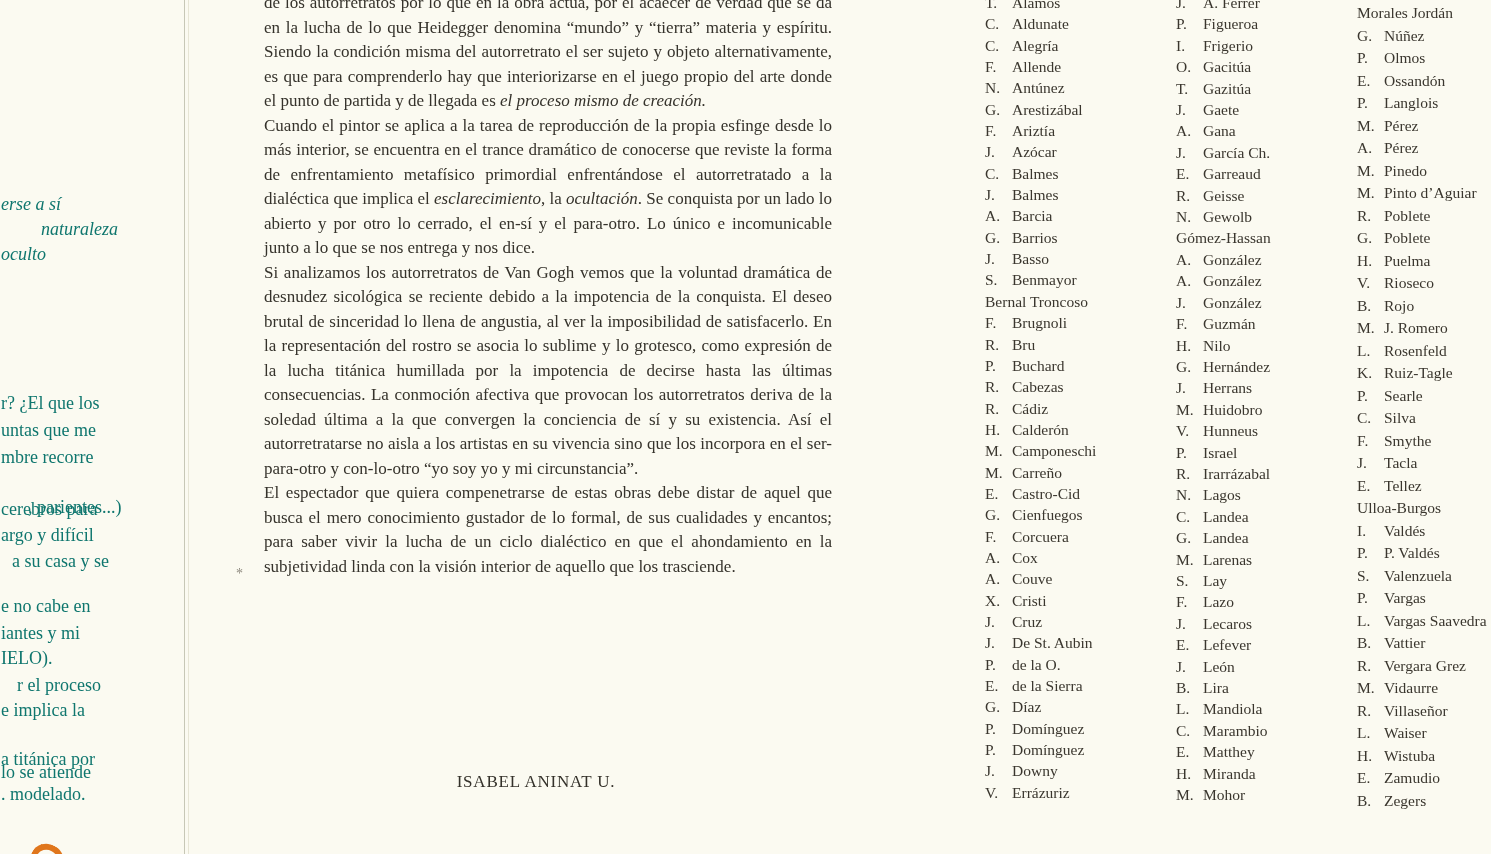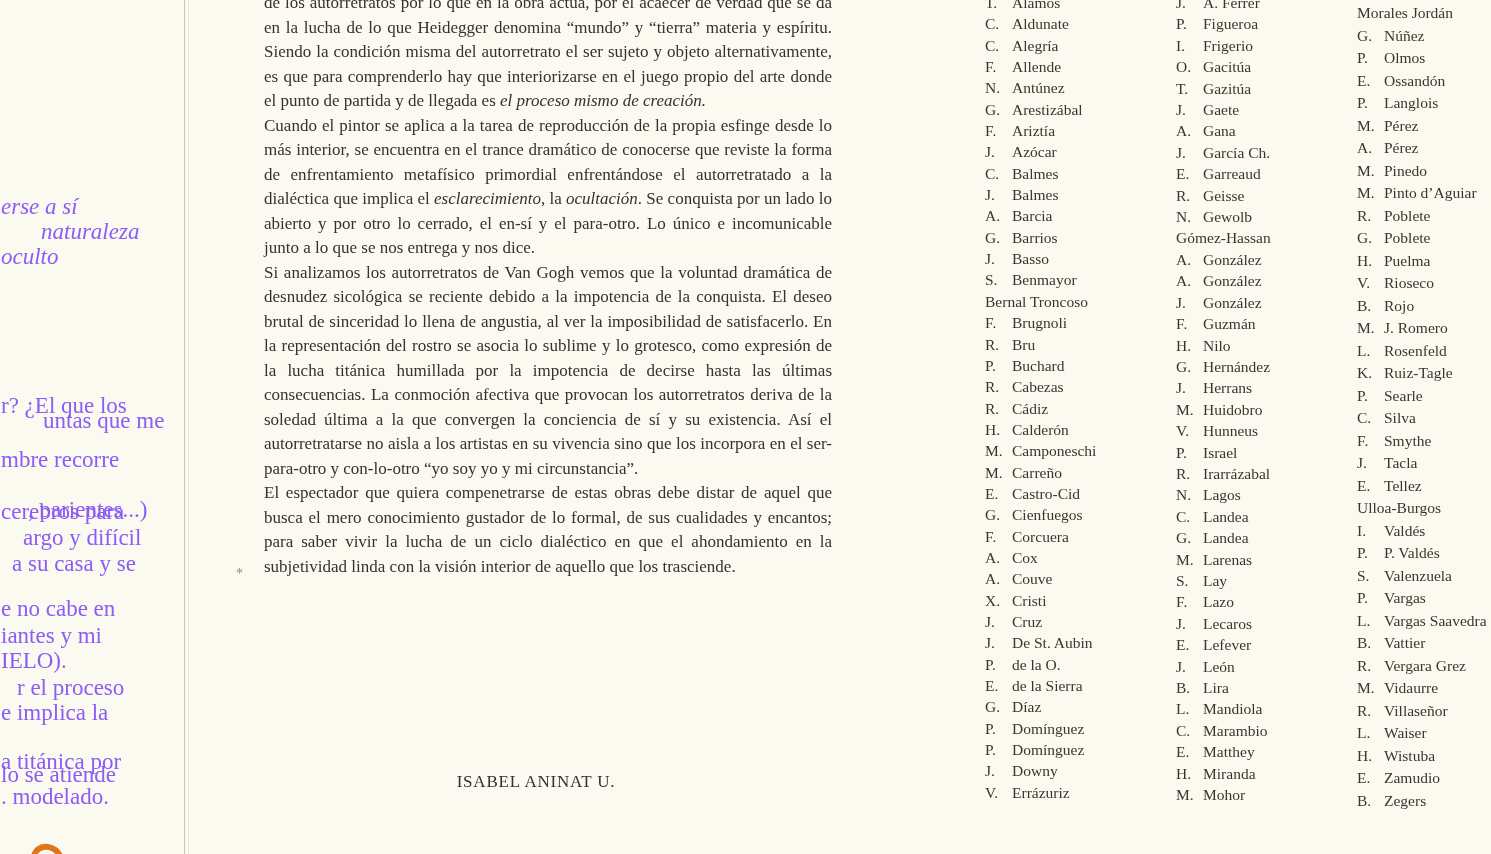--- a/index.html
+++ b/index.html
@@ -6,21 +6,21 @@
   .page {
     position:relative; width:1491px; height:854px;
     background:#fbfaf1; overflow:hidden;
     font-family:"Liberation Serif", serif;
     color:#35322b;
   }
   .fold-line-a { position:absolute; left:184px; top:0; width:1px; height:854px; background:#c7c7b6; }
   .fold-line-b { position:absolute; left:188px; top:0; width:1px; height:854px; background:#e7e5d5; }
 
   
-  .frag { position:absolute; left:1px; font-size:23px; white-space:nowrap; color:#8b5cf6; }
+  .frag { position:absolute; left:1px; font-size:18px; white-space:nowrap; color:#0f766e; }
   .frag.it { font-style:italic; }
 
   
   .essay {
     position:absolute; left:264px; top:-9px; width:568px;
     font-size:17px; line-height:24.5px;
     text-align:justify; text-justify:inter-word;
   }
   .essay p { margin:0; }
   .essay .it { font-style:italic; }
@@ -49,25 +49,25 @@
 </style>
 </head>
 <body>
 
 <div class="page">
   <div id="left-frags">
       <div class="frag it" style="top: 194px;">erse a sí</div>
       <div class="frag it" style="top: 219px; padding-left: 40px;">naturaleza</div>
       <div class="frag it" style="top: 244px;">oculto</div>
       <div class="frag" style="top: 393px;">r? ¿El que los</div>
-      <div class="frag" style="top: 408px; padding-left: 42px;">untas que me</div>
+      <div class="frag" style="top: 420px;">untas que me</div>
       <div class="frag" style="top: 447px; text-align: right;">mbre recorre</div>
       <div class="frag" style="top: 497px; padding-left: 27px;">, parientes...)</div>
       <div class="frag" style="top: 499px; text-align: center;">cerebros para</div>
-      <div class="frag" style="top: 525px; padding-left: 22px;">argo y difícil</div>
+      <div class="frag" style="top: 525px;">argo y difícil</div>
       <div class="frag" style="top: 551px; padding-left: 11px;">a su casa y se</div>
       <div class="frag" style="top: 596px;">e no cabe en</div>
       <div class="frag" style="top: 623px;">iantes y mi</div>
       <div class="frag" style="top: 648px;">IELO).</div>
       <div class="frag" style="top: 675px; padding-left: 16px;">r el proceso</div>
       <div class="frag" style="top: 700px;">e implica la</div>
       <div class="frag" style="top: 762px;">lo se atiende</div>
       <div class="frag" style="top: 749px;">a titánica por</div>
       <div class="frag" style="top: 774px; margin-top: 10px;">. modelado.</div>
     </div>

